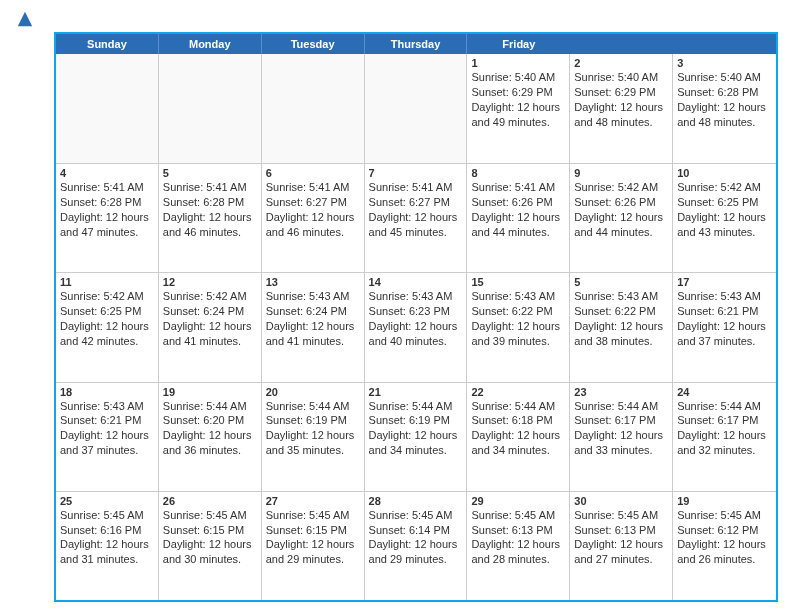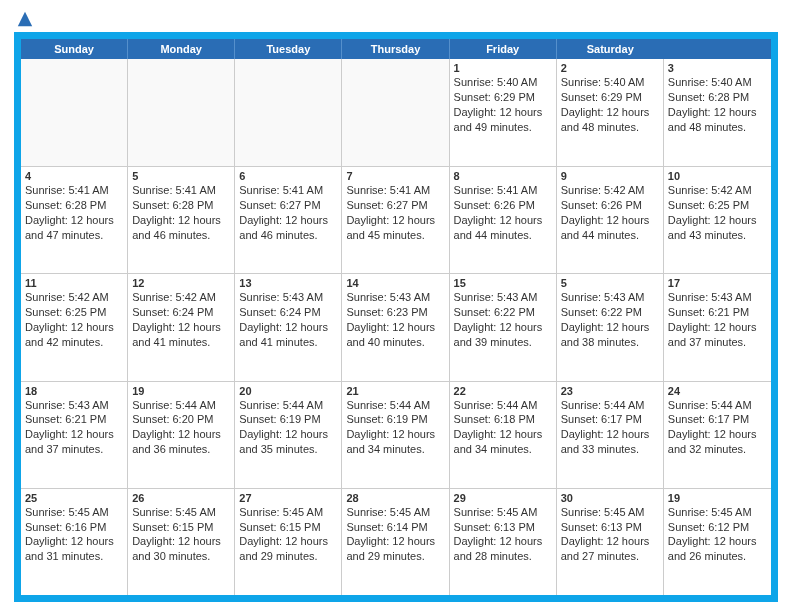--- a/index.html
+++ b/index.html
@@ -57,21 +57,22 @@
       line-height: 1.1;
     }
     .subtitle {
       font-size: 16px;
       color: #333;
     }
     .calendar {
       flex: 1;
       display: flex;
       flex-direction: column;
-      border: 7px solid #0ea5e9;
+      border: 2px solid #0ea5e9;
+      margin-left: 40px;
     }
     .cal-header {
       display: grid;
       grid-template-columns: repeat(7, 1fr);
       background: #2a6db5;
     }
     .cal-header-cell {
       color: #fff;
       font-size: 11px;
       font-weight: bold;
@@ -135,21 +136,20 @@
     </div>
   </div>
 
   <div class="calendar">
     <div class="cal-header">
     <div class="cal-header-cell">Sunday</div>
         <div class="cal-header-cell">Monday</div>
         <div class="cal-header-cell">Tuesday</div>
         <div class="cal-header-cell">Thursday</div>
         <div class="cal-header-cell">Friday</div>
-        <div class="cal-header-cell">Saturday</div>
       </div>
     <div class="cal-body">
     <div class="cal-row">
           <div class="cal-cell empty"></div>
           <div class="cal-cell empty"></div>
           <div class="cal-cell empty"></div>
           <div class="cal-cell empty"></div>
           <div class="cal-cell">
             <span class="day-num">1</span>
             <div class="cell-text">Sunrise: 5:40 AM<br>Sunset: 6:29 PM<br>Daylight: 12 hours and 49 minutes.</div>

